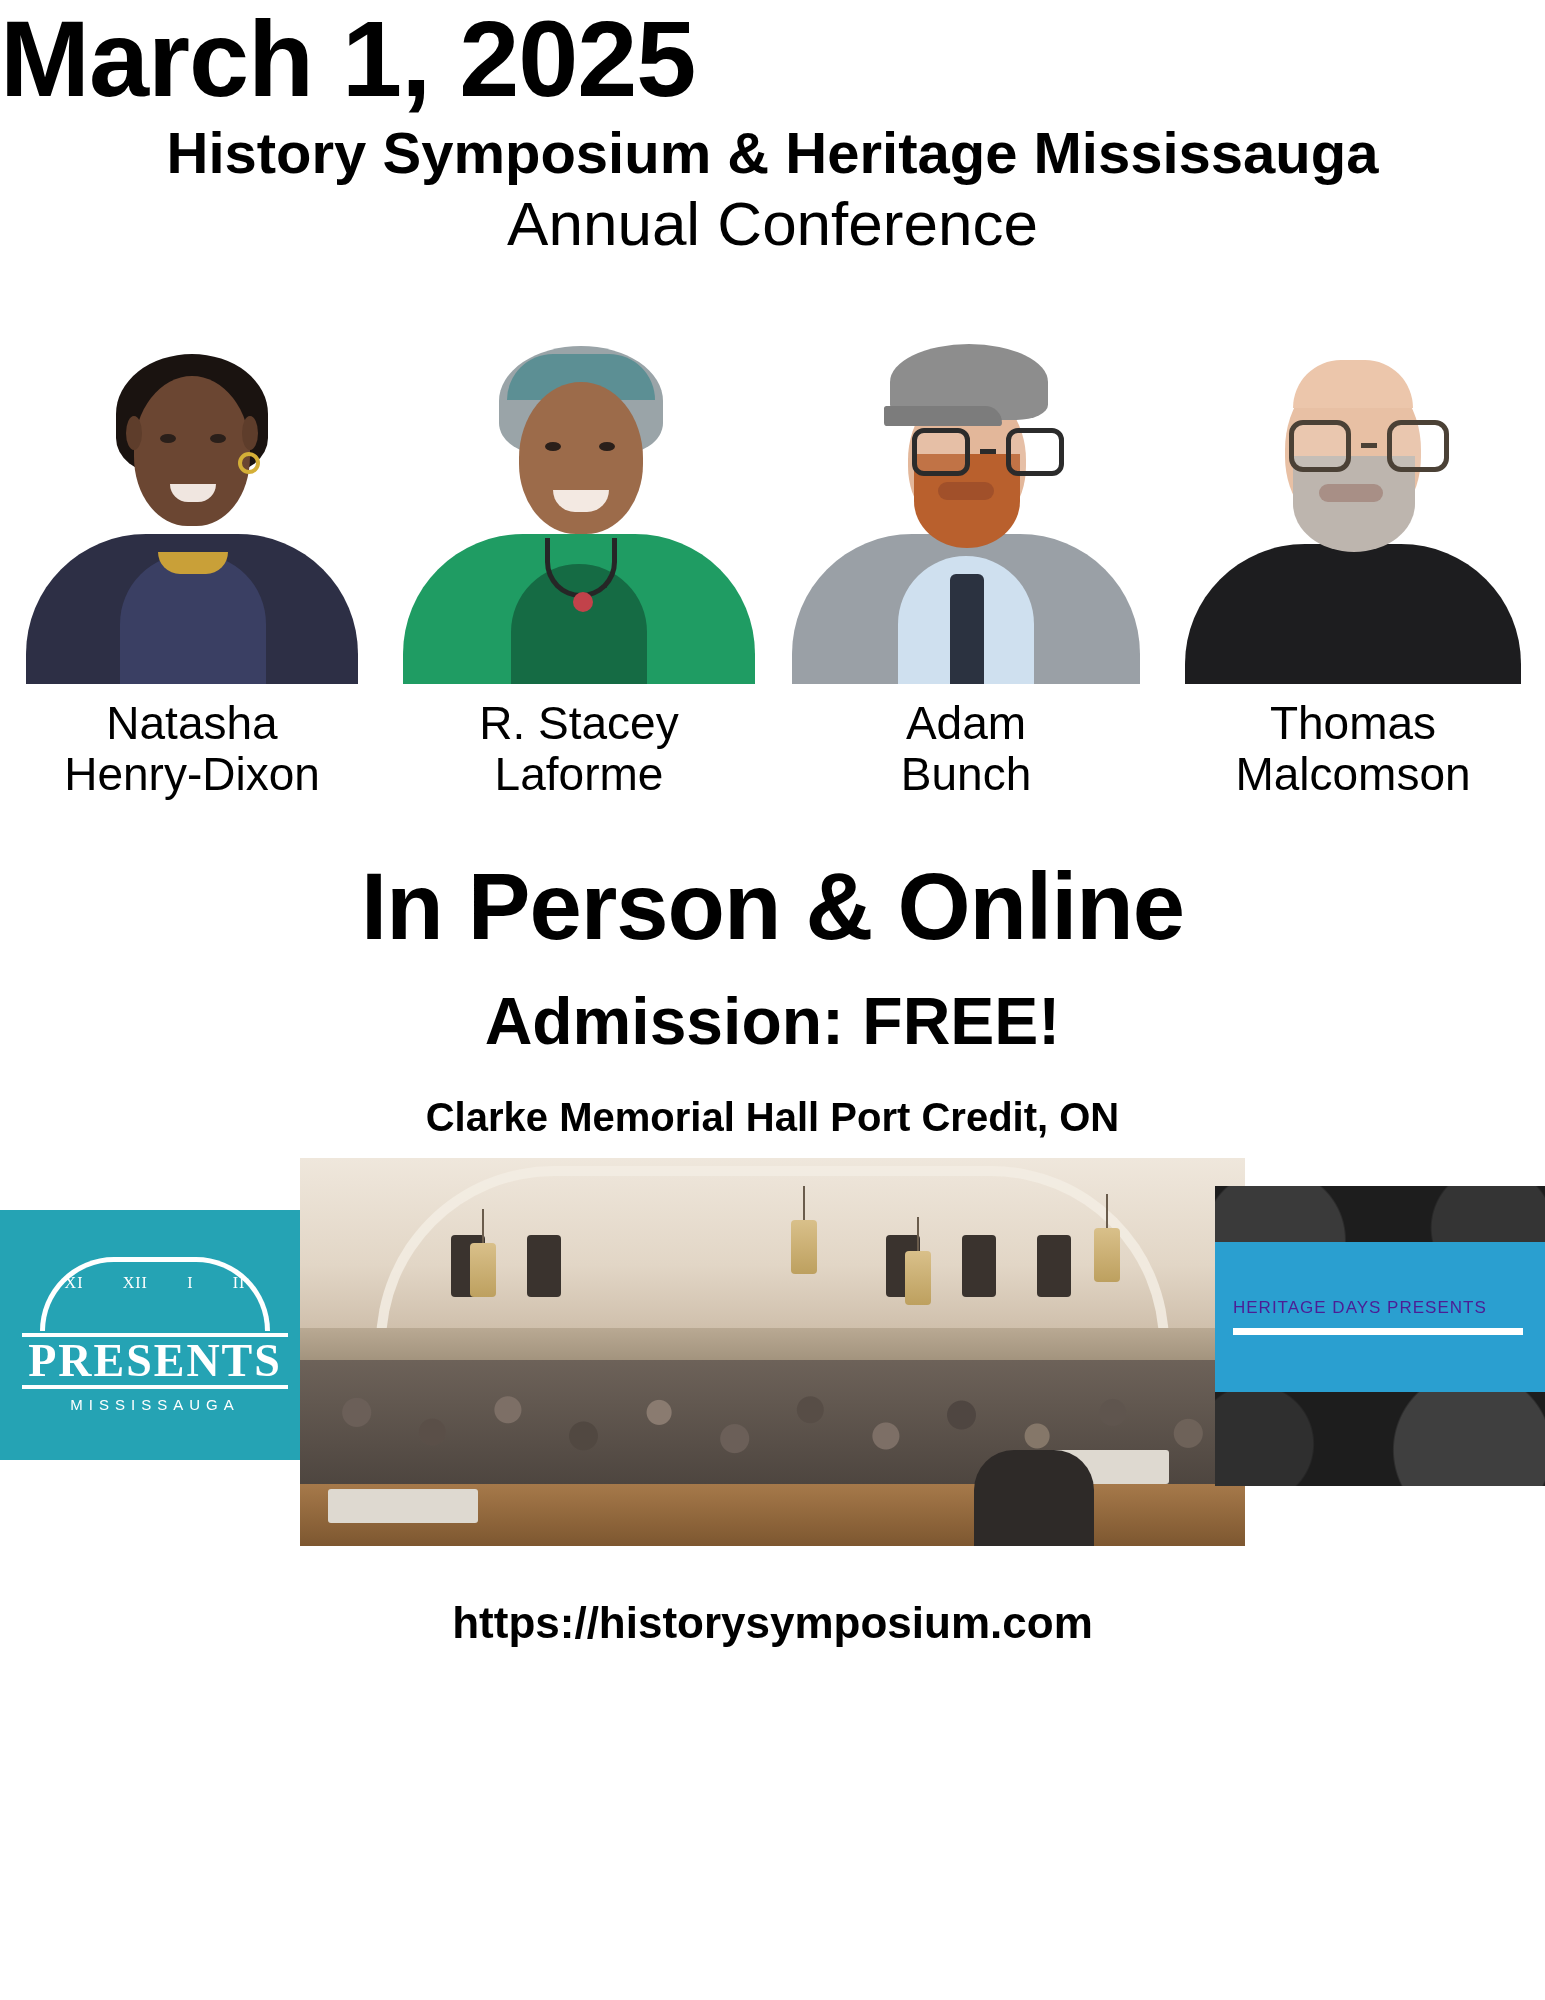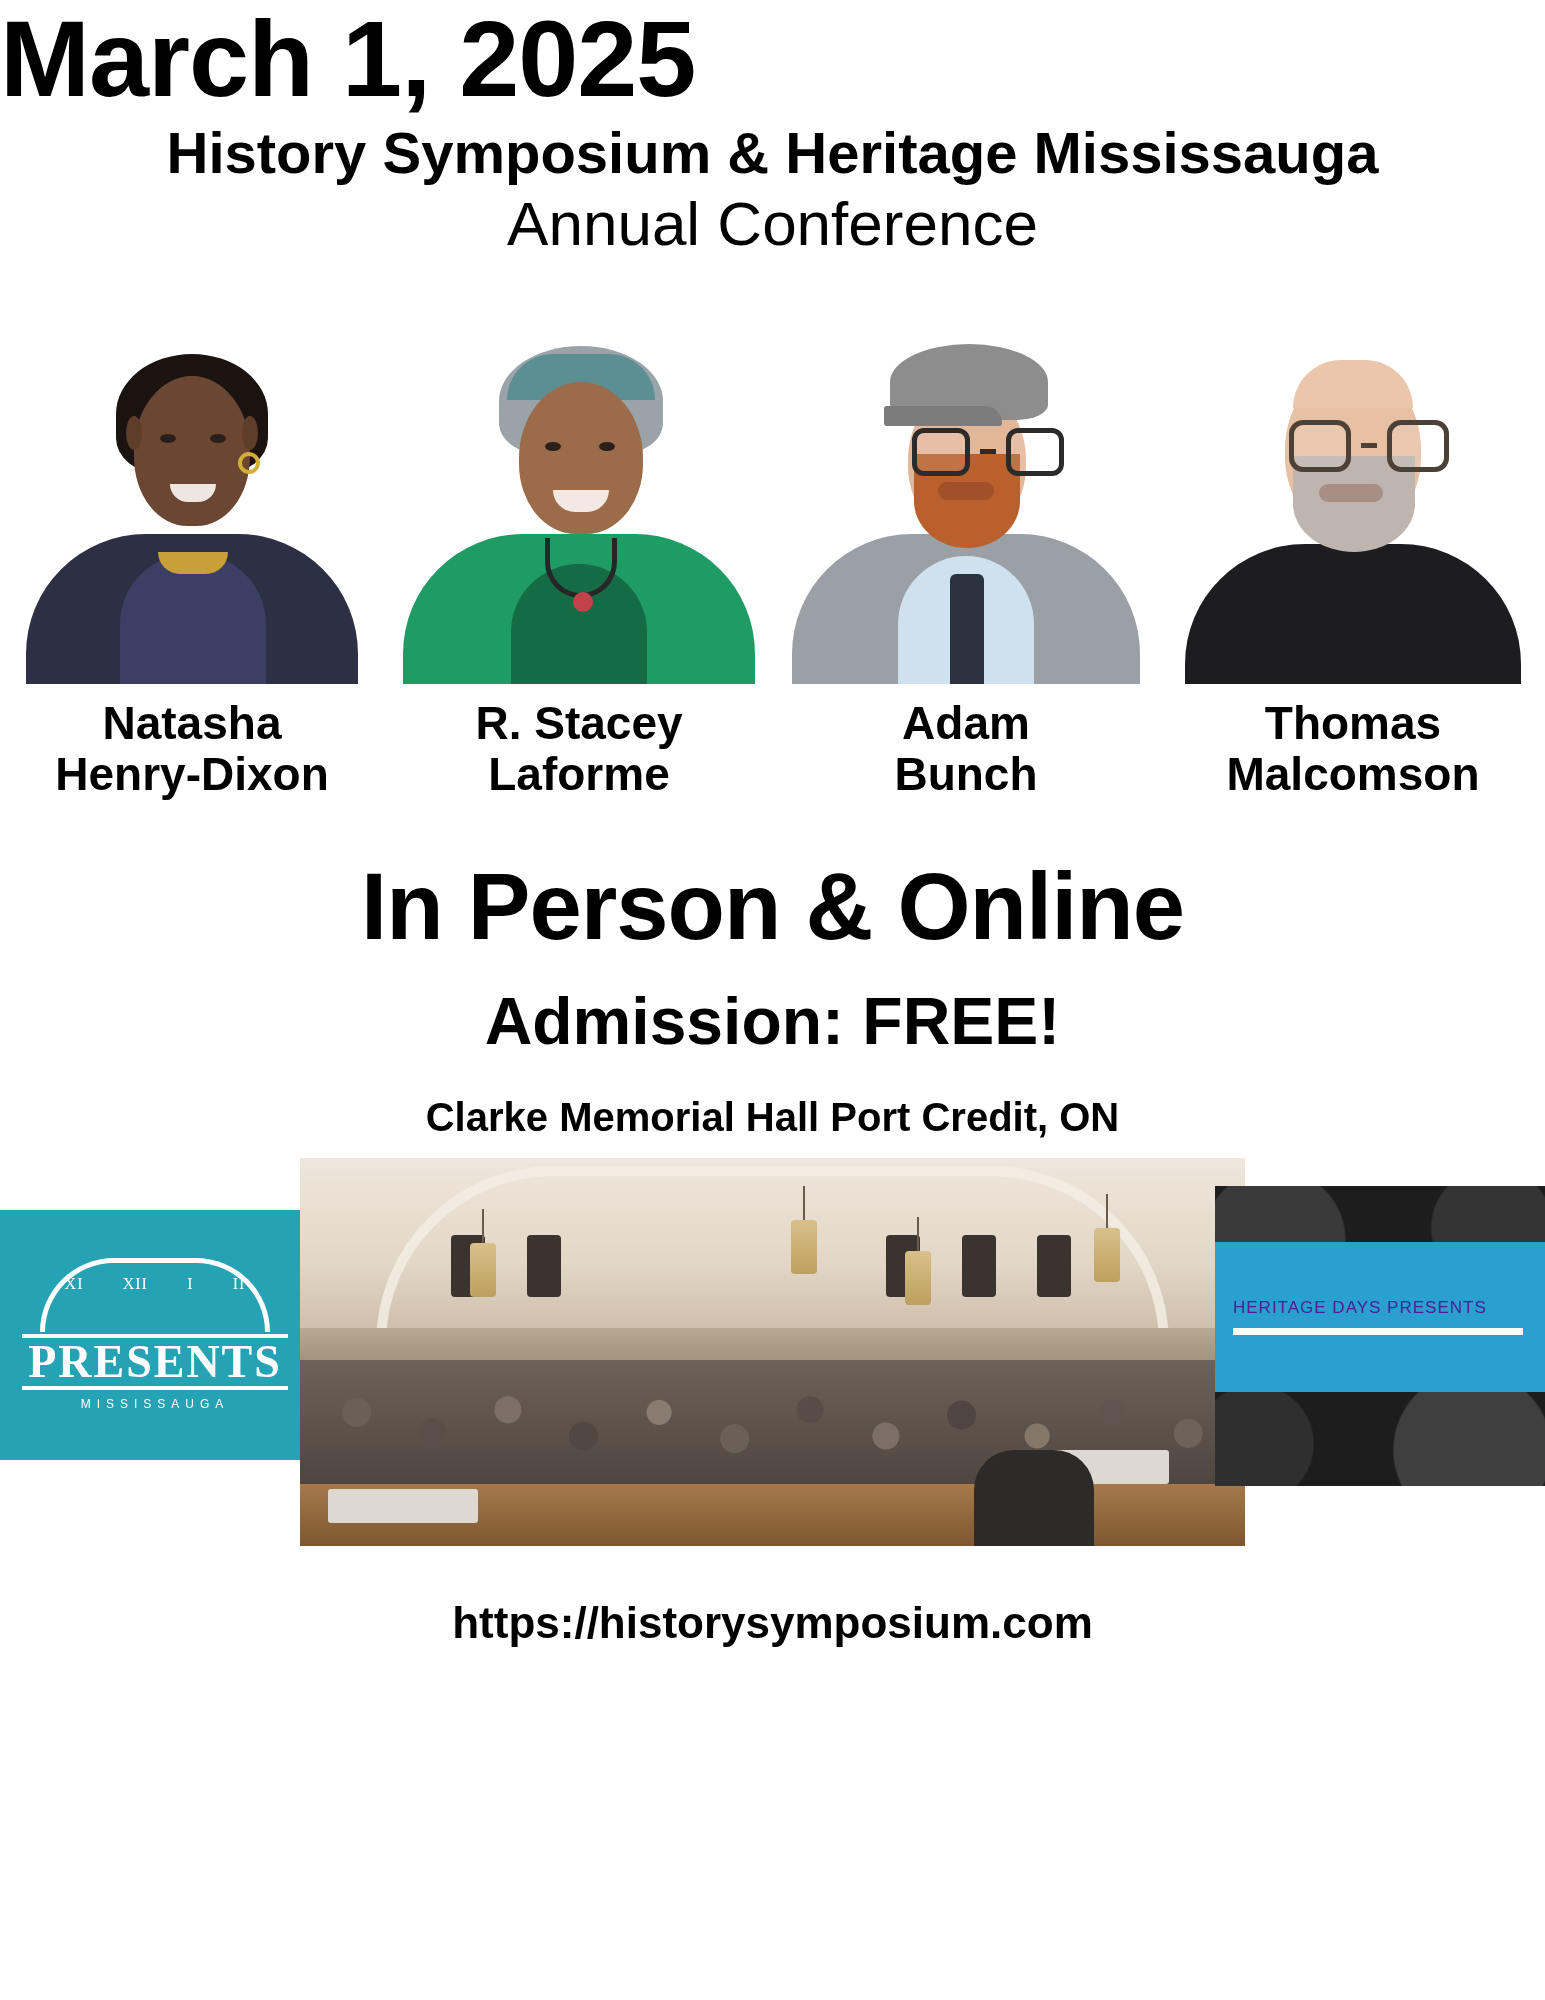--- a/index.html
+++ b/index.html
@@ -66,21 +66,21 @@
     width: 368px;
     height: 360px;
     position: relative;
     overflow: hidden;
     background: #ffffff;
   }
   .speaker-name {
     margin-top: 14px;
     text-align: center;
     font-size: 46px;
-    font-weight: 700;
+    font-weight: 400;
     line-height: 1.12;
     white-space: pre-line;
   }
 
   
   .head {
     position: absolute;
     border-radius: 50% 50% 46% 46%;
   }
   .hair {
@@ -274,21 +274,21 @@
     font-size: 46px;
     letter-spacing: 2px;
     margin-top: 2px;
     border-top: 4px solid #ffffff;
     border-bottom: 4px solid #ffffff;
     padding: 0 6px;
     line-height: 1.05;
   }
   .heritage-sub {
     color: #ffffff;
-    font-size: 12px;
+    font-size: 15px;
     letter-spacing: 6px;
     margin-top: 7px;
   }
 
   .symposium-card {
     position: absolute;
     right: 0; top: 36px;
     width: 330px; height: 300px;
     background: #1b1b1b;
     overflow: hidden;

